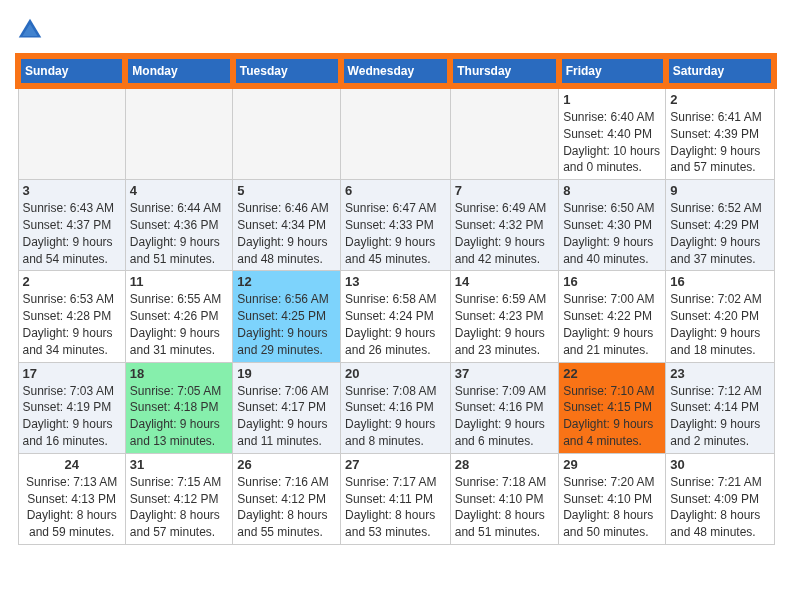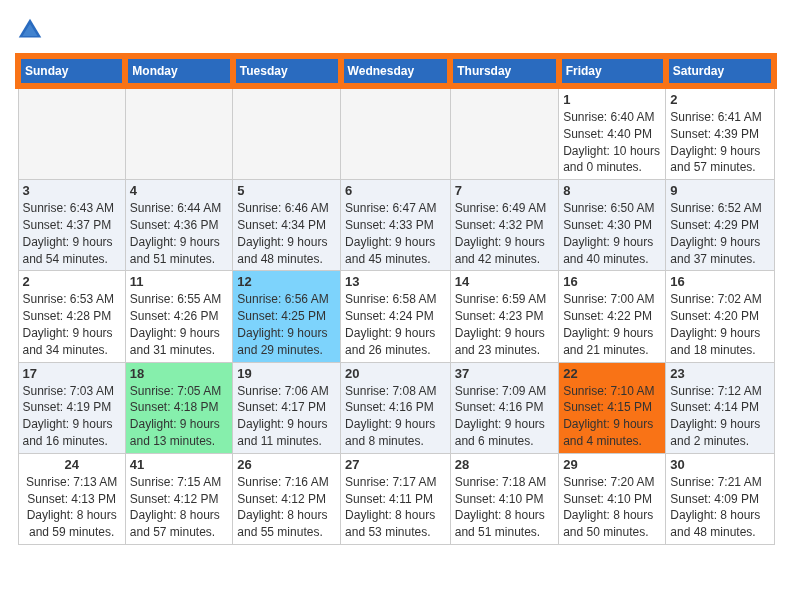--- a/index.html
+++ b/index.html
@@ -235,21 +235,21 @@
             <span class="day-num">23</span>
             <div class="day-info">Sunrise: 7:12 AM<br>Sunset: 4:14 PM<br>Daylight: 9 hours<br>and 2 minutes.</div>
           </td>
         </tr>
         <tr>
           <td style="background: rgb(255, 255, 255); text-align: center;">
             <span class="day-num">24</span>
             <div class="day-info">Sunrise: 7:13 AM<br>Sunset: 4:13 PM<br>Daylight: 8 hours<br>and 59 minutes.</div>
           </td>
           <td style="background: rgb(255, 255, 255);">
-            <span class="day-num">41</span>
+            <span class="day-num">31</span>
             <div class="day-info">Sunrise: 7:15 AM<br>Sunset: 4:12 PM<br>Daylight: 8 hours<br>and 57 minutes.</div>
           </td>
           <td style="background: rgb(255, 255, 255);">
             <span class="day-num">26</span>
             <div class="day-info">Sunrise: 7:16 AM<br>Sunset: 4:12 PM<br>Daylight: 8 hours<br>and 55 minutes.</div>
           </td>
           <td style="background: rgb(255, 255, 255);">
             <span class="day-num">27</span>
             <div class="day-info">Sunrise: 7:17 AM<br>Sunset: 4:11 PM<br>Daylight: 8 hours<br>and 53 minutes.</div>
           </td>

